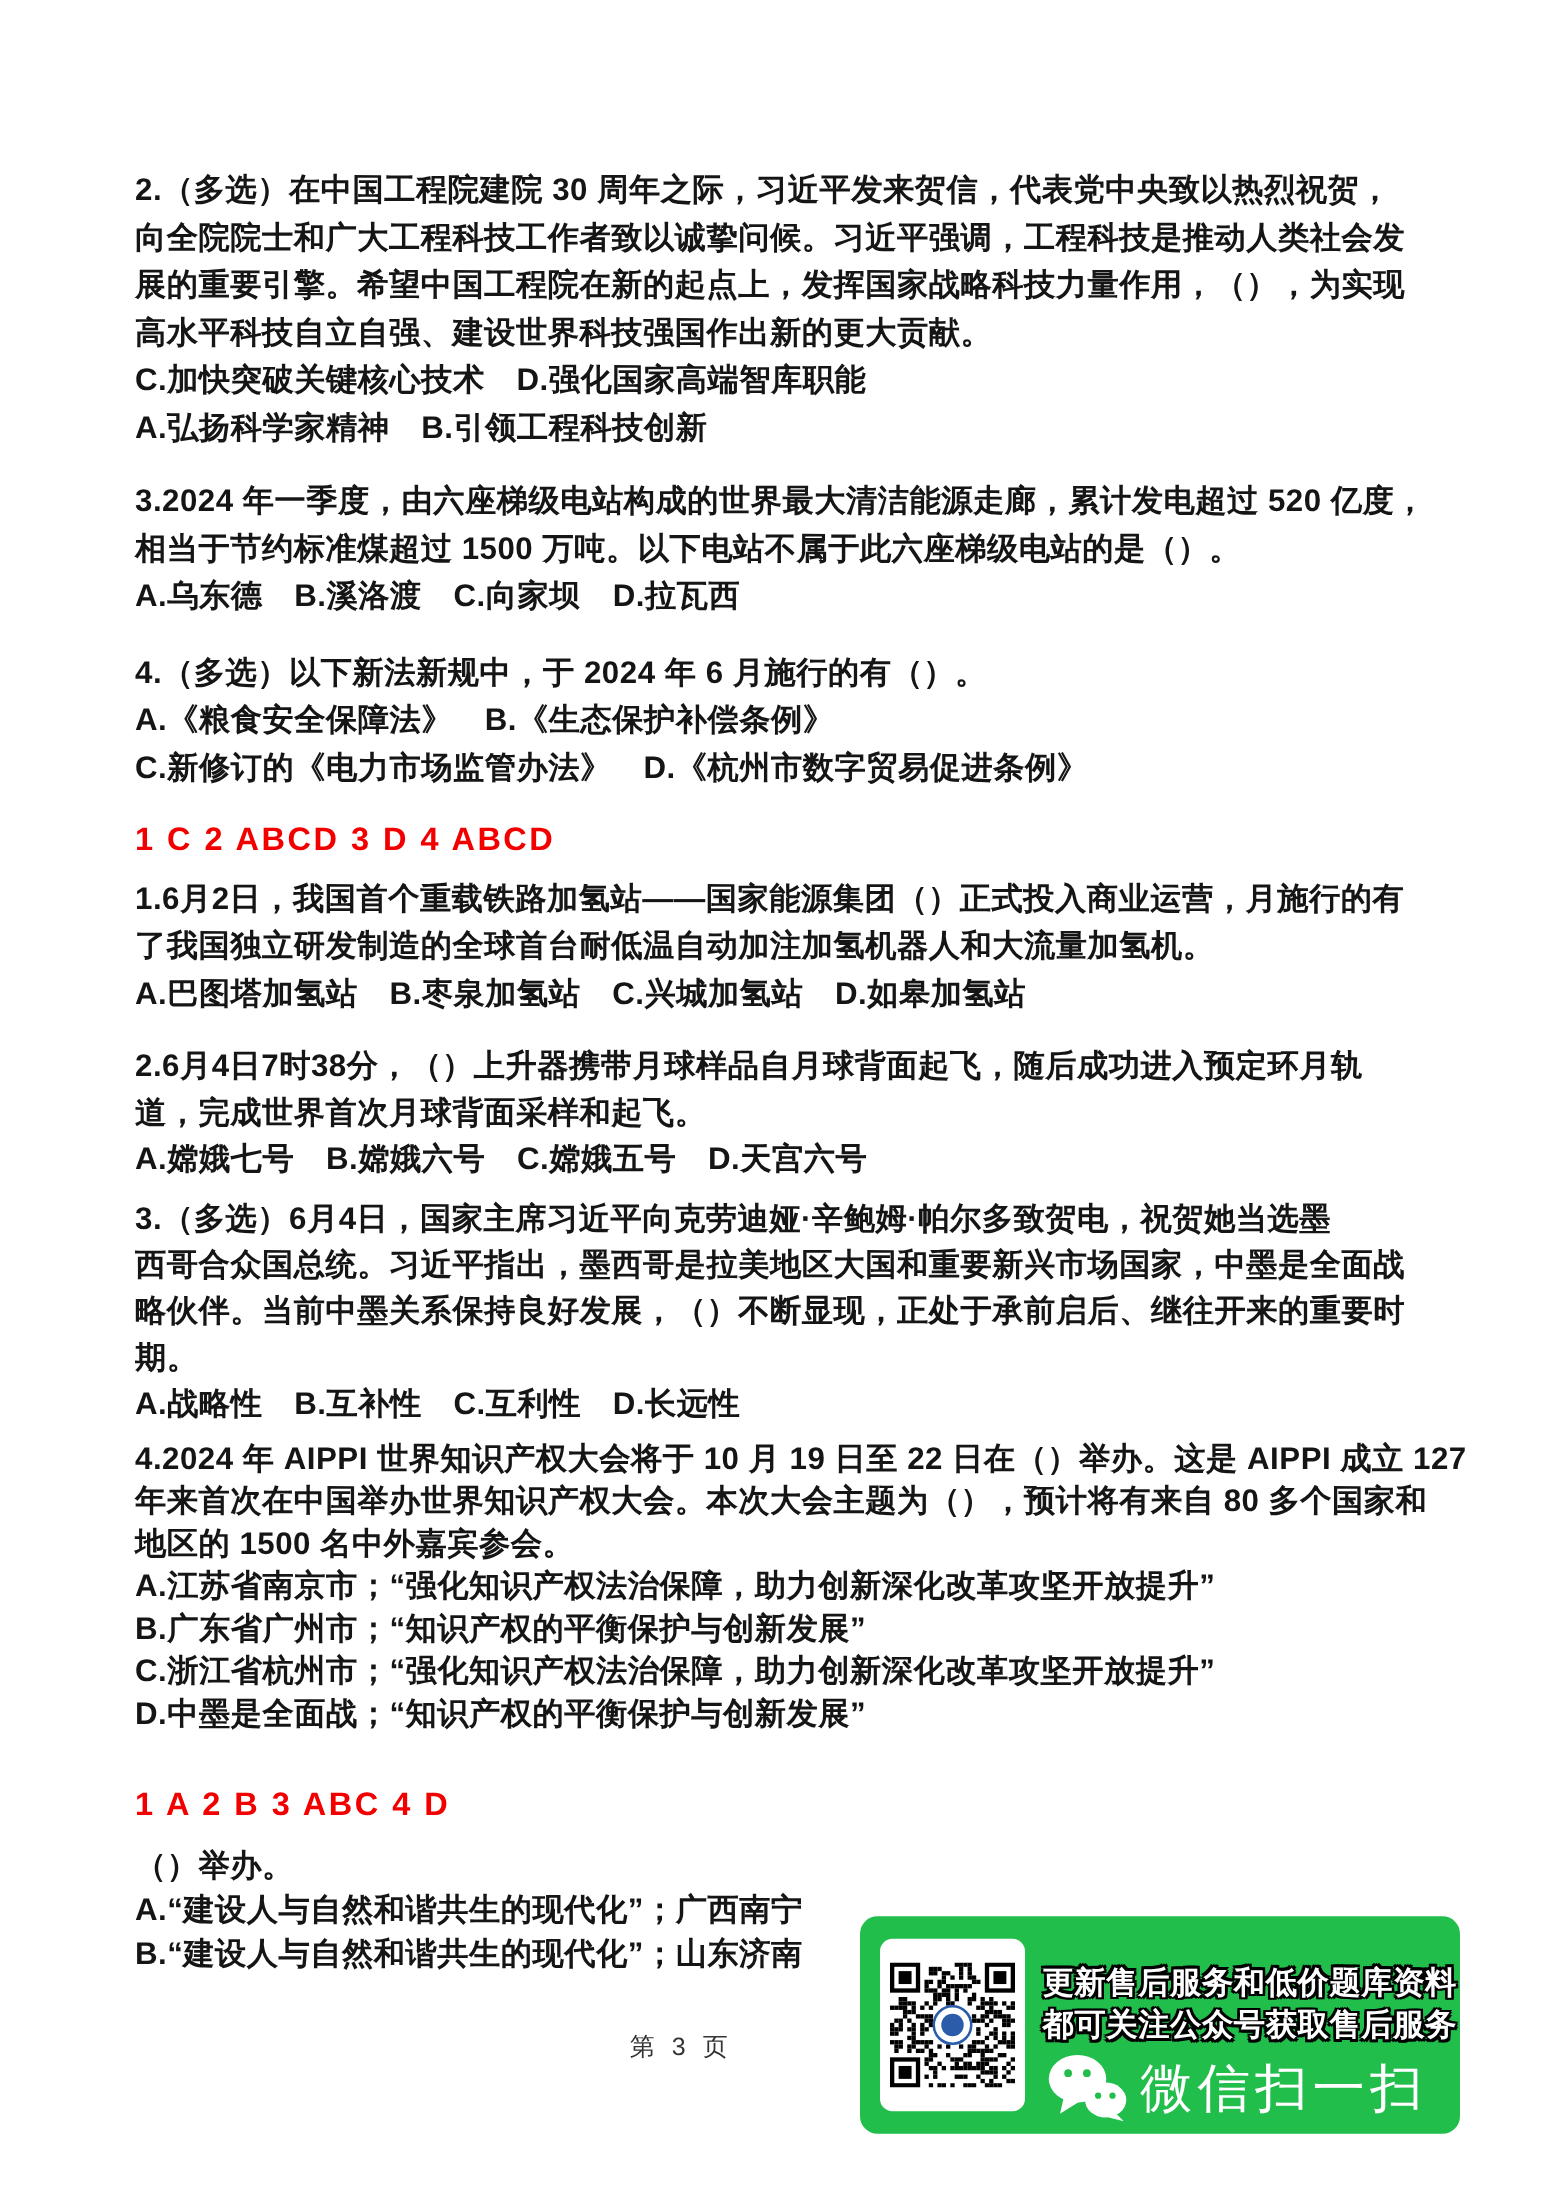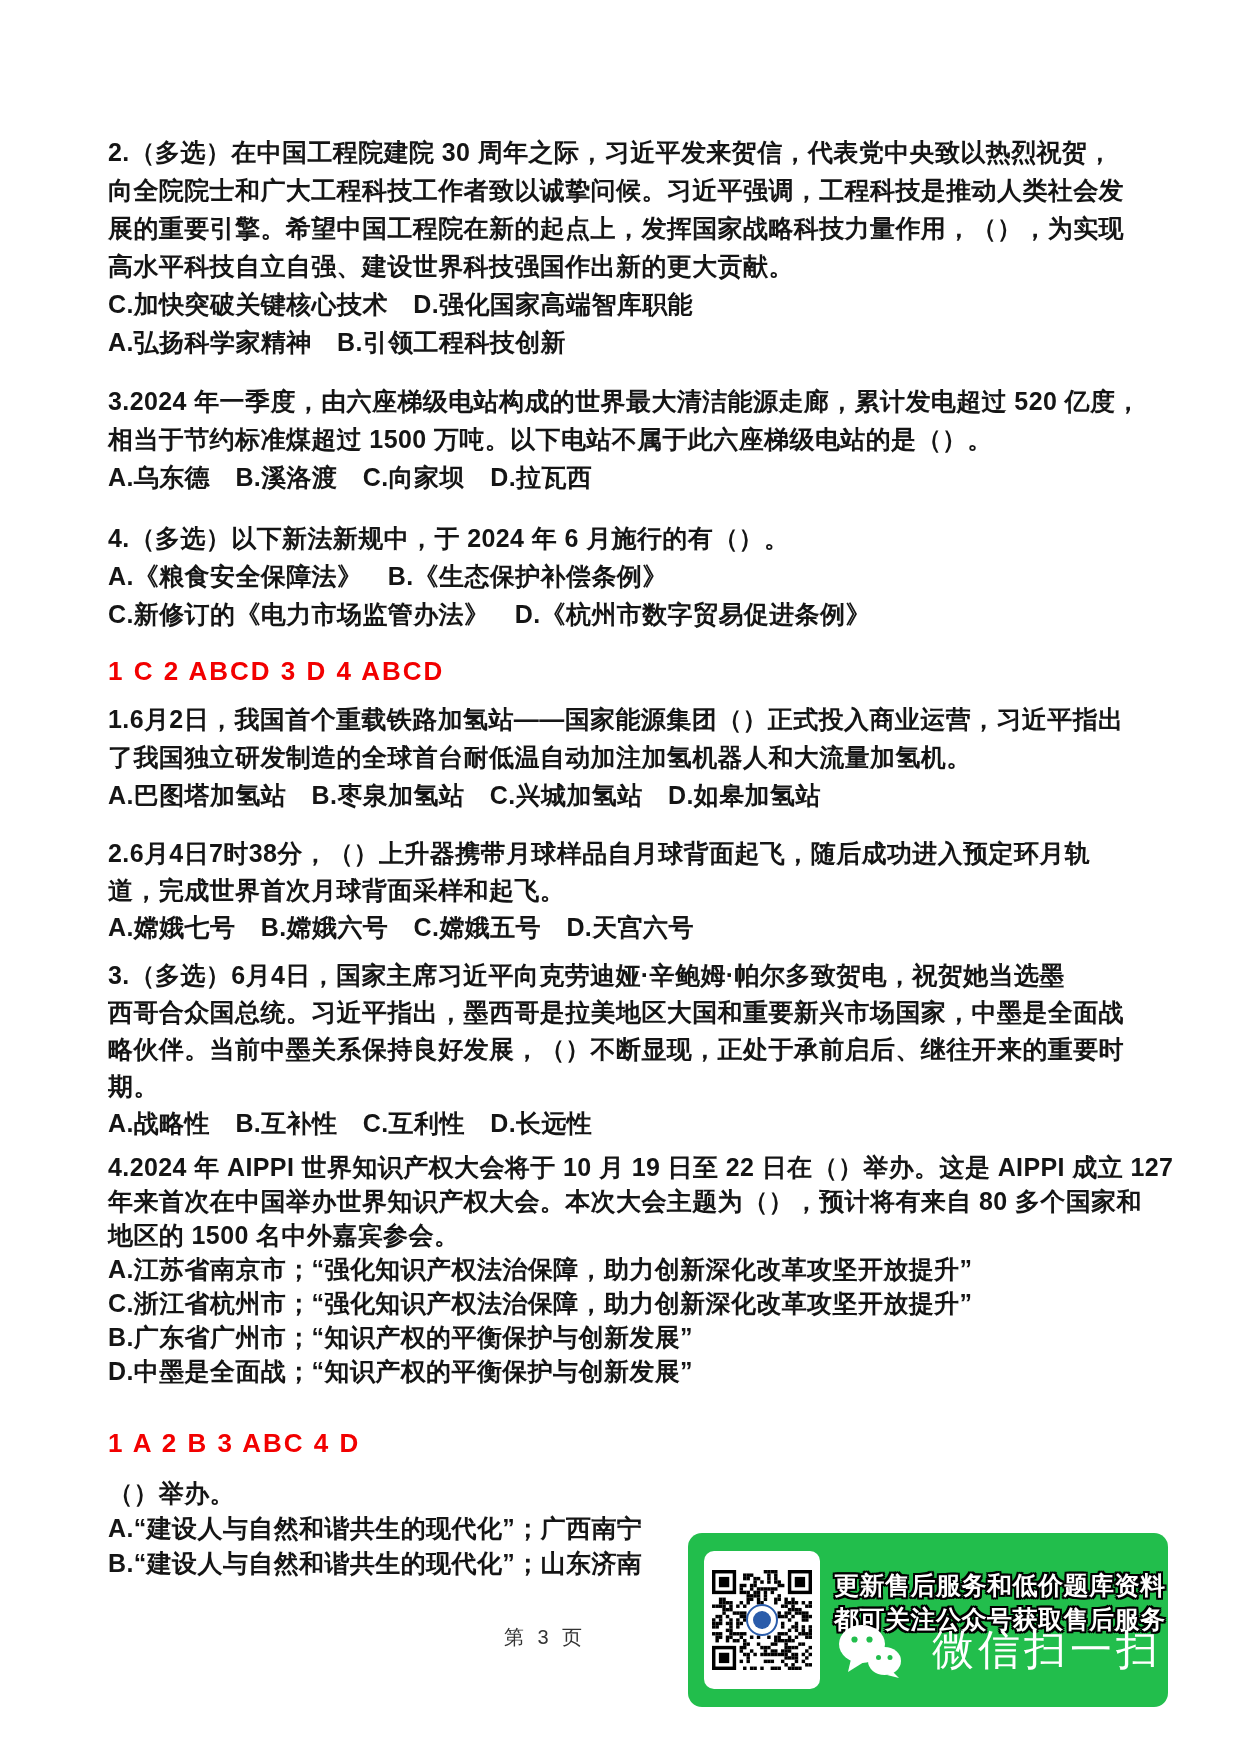--- a/index.html
+++ b/index.html
@@ -38,21 +38,21 @@
   }
   .banner-line{
     position:absolute;left:146px;color:#fff;font-weight:bold;font-size:25px;
     white-space:nowrap;letter-spacing:0.5px;
     text-shadow:-2px -2px 0 #000,2px -2px 0 #000,-2px 2px 0 #000,2px 2px 0 #000,
                 -2px 0 0 #000,2px 0 0 #000,0 -2px 0 #000,0 2px 0 #000;
     margin-top:14px;
   }
   .l1{top:22px;}
   .l2{top:56px;}
-  .scan-row{position:absolute;left:150px;top:89px;display:flex;align-items:flex-end;gap:30px;}
+  .scan-row{position:absolute;left:150px;top:110px;display:flex;align-items:flex-start;gap:10px;}
   .wechat-icon{width:64px;height:54px;}
   .wechat-icon .eye{fill:var(--banner-green,#22be4c);}
   .scan-label{color:#fff;font-size:42px;letter-spacing:4px;font-weight:normal;white-space:nowrap;}
 </style>
 </head>
 <body>
 
 <div class="page">
 
   <div id="content">
@@ -71,43 +71,43 @@
       </div>
       <div class="block" style="top: 519px; line-height: 38px;">
         <p>4.（多选）以下新法新规中，于 2024 年 6 月施行的有（）。</p>
         <p>A.《粮食安全保障法》　B.《生态保护补偿条例》</p>
         <p>C.新修订的《电力市场监管办法》　D.《杭州市数字贸易促进条例》</p>
       </div>
       <div class="block answer" style="top: 640px;">
         <p>1 C 2 ABCD 3 D 4 ABCD</p>
       </div>
       <div class="block" style="top: 700px; line-height: 38px;">
-        <p>1.6月2日，我国首个重载铁路加氢站——国家能源集团（）正式投入商业运营，习近平指出</p>
+        <p>1.6月2日，我国首个重载铁路加氢站——国家能源集团（）正式投入商业运营，月施行的有</p>
         <p>了我国独立研发制造的全球首台耐低温自动加注加氢机器人和大流量加氢机。</p>
         <p>A.巴图塔加氢站　B.枣泉加氢站　C.兴城加氢站　D.如皋加氢站</p>
       </div>
       <div class="block" style="top: 835px; line-height: 37px;">
         <p>2.6月4日7时38分，（）上升器携带月球样品自月球背面起飞，随后成功进入预定环月轨</p>
         <p>道，完成世界首次月球背面采样和起飞。</p>
         <p>A.嫦娥七号　B.嫦娥六号　C.嫦娥五号　D.天宫六号</p>
       </div>
       <div class="block" style="top: 957px; line-height: 37px;">
         <p>3.（多选）6月4日，国家主席习近平向克劳迪娅·辛鲍姆·帕尔多致贺电，祝贺她当选墨</p>
         <p>西哥合众国总统。习近平指出，墨西哥是拉美地区大国和重要新兴市场国家，中墨是全面战</p>
         <p>略伙伴。当前中墨关系保持良好发展，（）不断显现，正处于承前启后、继往开来的重要时</p>
         <p>期。</p>
         <p>A.战略性　B.互补性　C.互利性　D.长远性</p>
       </div>
       <div class="block" style="top: 1150px; line-height: 34px;">
         <p>4.2024 年 AIPPI 世界知识产权大会将于 10 月 19 日至 22 日在（）举办。这是 AIPPI 成立 127</p>
         <p>年来首次在中国举办世界知识产权大会。本次大会主题为（），预计将有来自 80 多个国家和</p>
         <p>地区的 1500 名中外嘉宾参会。</p>
         <p>A.江苏省南京市；“强化知识产权法治保障，助力创新深化改革攻坚开放提升”</p>
+        <p>B.广东省广州市；“知识产权的平衡保护与创新发展”</p>
         <p>C.浙江省杭州市；“强化知识产权法治保障，助力创新深化改革攻坚开放提升”</p>
-        <p>B.广东省广州市；“知识产权的平衡保护与创新发展”</p>
         <p>D.中墨是全面战；“知识产权的平衡保护与创新发展”</p>
       </div>
       <div class="block answer" style="top: 1412px;">
         <p>1 A 2 B 3 ABC 4 D</p>
       </div>
       <div class="block" style="top: 1476px; line-height: 35px;">
         <p>（）举办。</p>
         <p>A.“建设人与自然和谐共生的现代化”；广西南宁</p>
         <p>B.“建设人与自然和谐共生的现代化”；山东济南</p>
       </div>

